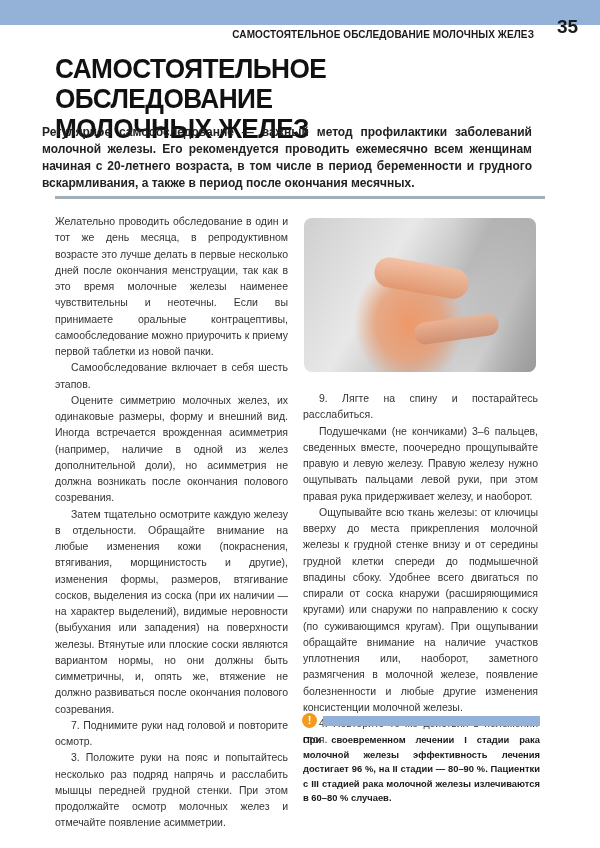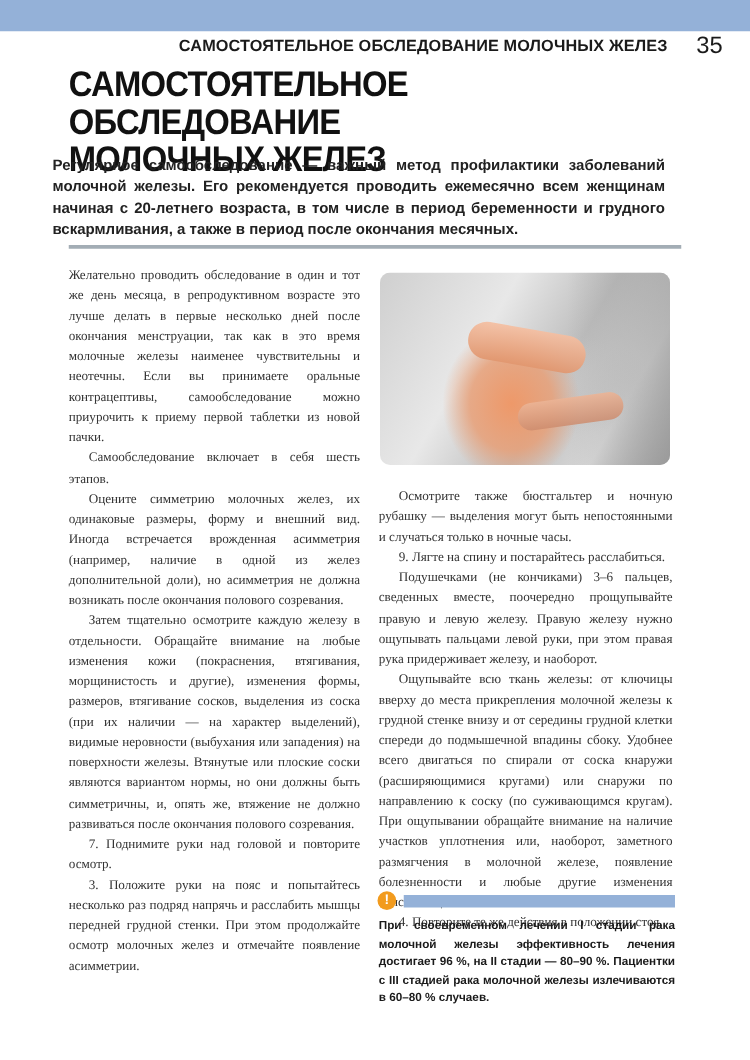--- a/index.html
+++ b/index.html
@@ -2,39 +2,39 @@
 <html><head>
 <meta charset="utf-8">
 <style>
   html, body { margin:0; padding:0; }
   body {
     width:600px; height:848px; background:#ffffff; position:relative; overflow:hidden;
     font-family:"Liberation Sans", sans-serif; color:#222;
   }
   .topbar { position:absolute; left:0; top:0; width:600px; height:25px; background:#94b1d8; }
   .running-title {
-    position:absolute; right:66px; top:29px; font-size:13px; font-weight:bold; letter-spacing:0.1px;
+    position:absolute; right:66px; top:29px; font-size:10px; font-weight:bold; letter-spacing:0.1px;
     color:#1a1a1a; text-transform:uppercase;
   }
   .page-number {
-    position:absolute; left:557px; top:26px; font-size:19px; font-weight:normal; color:#1a1a1a;
+    position:absolute; left:557px; top:16px; font-size:19px; font-weight:bold; color:#1a1a1a;
   }
   .title {
     position:absolute; left:55px; top:53px; width:500px; margin:0;
     font-size:28.5px; line-height:30px; font-weight:bold; color:#111;
     letter-spacing:-0.6px; transform:scaleX(0.92); transform-origin:left top;
   }
   .lead {
     position:absolute; left:42px; top:124px; width:490px; margin:0;
     font-size:12px; line-height:17px; font-weight:bold; color:#222; text-align:justify;
   }
   .divider { position:absolute; left:55px; top:196px; width:490px; height:3px; background:#a3adb5; }
 
   .col { position:absolute; font-size:10.5px; line-height:16.25px; color:#333; text-align:justify; }
-  .col p { margin:0;font-family:Liberation Serif, serif; }
+  .col p { margin:0; }
   .col p.ind { text-indent:16px; }
   .left-col { left:55px; top:213px; width:233px; }
   .right-col { left:303px; top:390px; width:235px; }
 
   .photo {
     position:absolute; left:304px; top:218px; width:232px; height:154px; border-radius:8px; overflow:hidden;
     background:
       radial-gradient(ellipse 55px 62px at 105px 105px, rgba(240,150,100,0.95) 0%, rgba(232,160,120,0.85) 60%, rgba(220,200,190,0) 100%),
       radial-gradient(ellipse 70px 40px at 150px 90px, rgba(200,200,200,0.9), rgba(200,200,200,0)),
       linear-gradient(120deg, #cfcfcf 0%, #e8e8e8 35%, #bdbdbd 60%, #d9d9d9 80%, #9e9e9e 100%);
@@ -81,21 +81,20 @@
 
 </div>
 
 <div class="photo" title="Женщина ощупывает молочную железу">
   <div class="arm"></div>
   <div class="hand1"></div>
   <div class="hand2"></div>
 </div>
 
 <div class="col right-col">
-  <p class="ind">Осмотрите также бюстгальтер и ночную рубашку — выделения могут быть непостоянными и случаться только в ночные часы.</p>
   <p class="ind">9. Лягте на спину и постарайтесь расслабиться.</p>
   <p class="ind">Подушечками (не кончиками) 3–6 пальцев, сведенных вместе, поочередно прощупывайте правую и левую железу. Правую железу нужно ощупывать пальцами левой руки, при этом правая рука придерживает железу, и наоборот.</p>
   <p class="ind">Ощупывайте всю ткань железы: от ключицы вверху до места прикрепления молочной железы к грудной стенке внизу и от середины грудной клетки спереди до подмышечной впадины сбоку. Удобнее всего двигаться по спирали от соска кнаружи (расширяющимися кругами) или снаружи по направлению к соску (по суживающимся кругам). При ощупывании обращайте внимание на наличие участков уплотнения или, наоборот, заметного размягчения в молочной железе, появление болезненности и любые другие изменения консистенции молочной железы.</p>
   <p class="ind">4. Повторите те же действия в положении стоя.</p>
 </div>
 
 <div class="callout-icon">!</div>
 <div class="callout-bar"></div>
 <p class="callout-text">При своевременном лечении I стадии рака молочной железы эффективность лечения достигает 96 %, на II стадии — 80–90 %. Пациентки с III стадией рака молочной железы излечиваются в 60–80 % случаев.</p>
 

